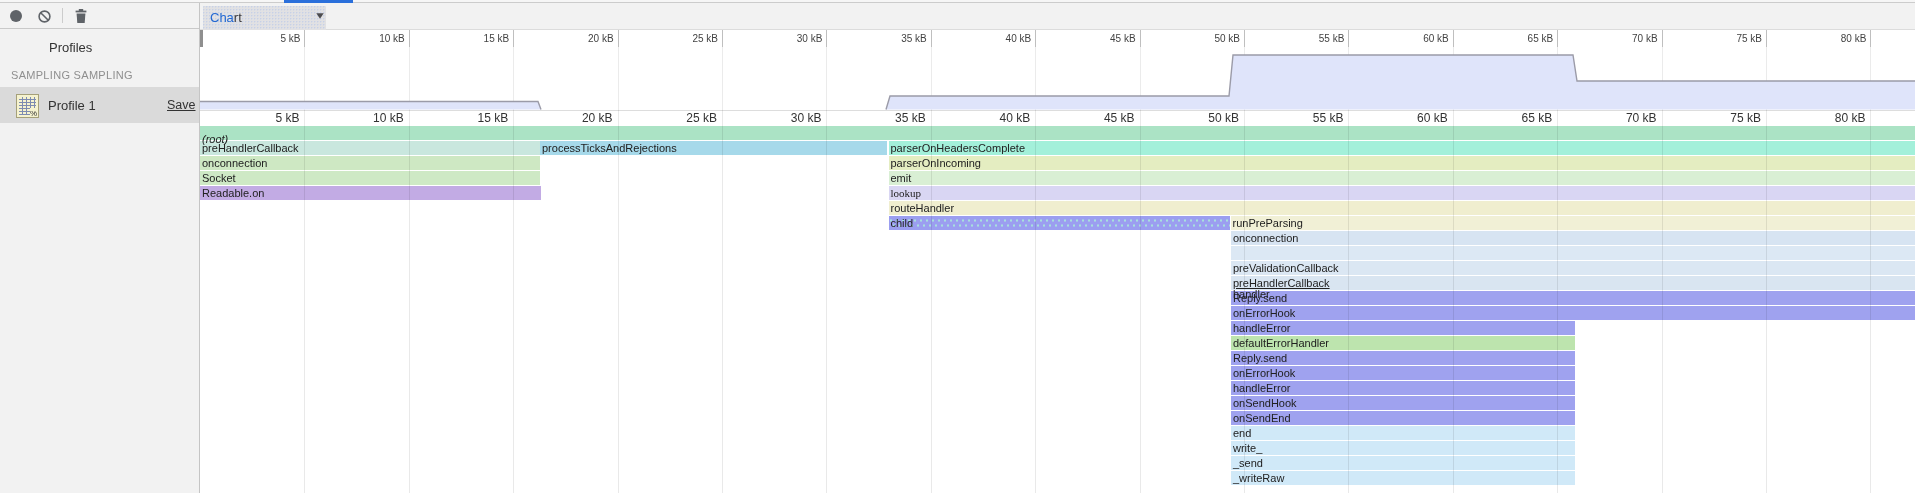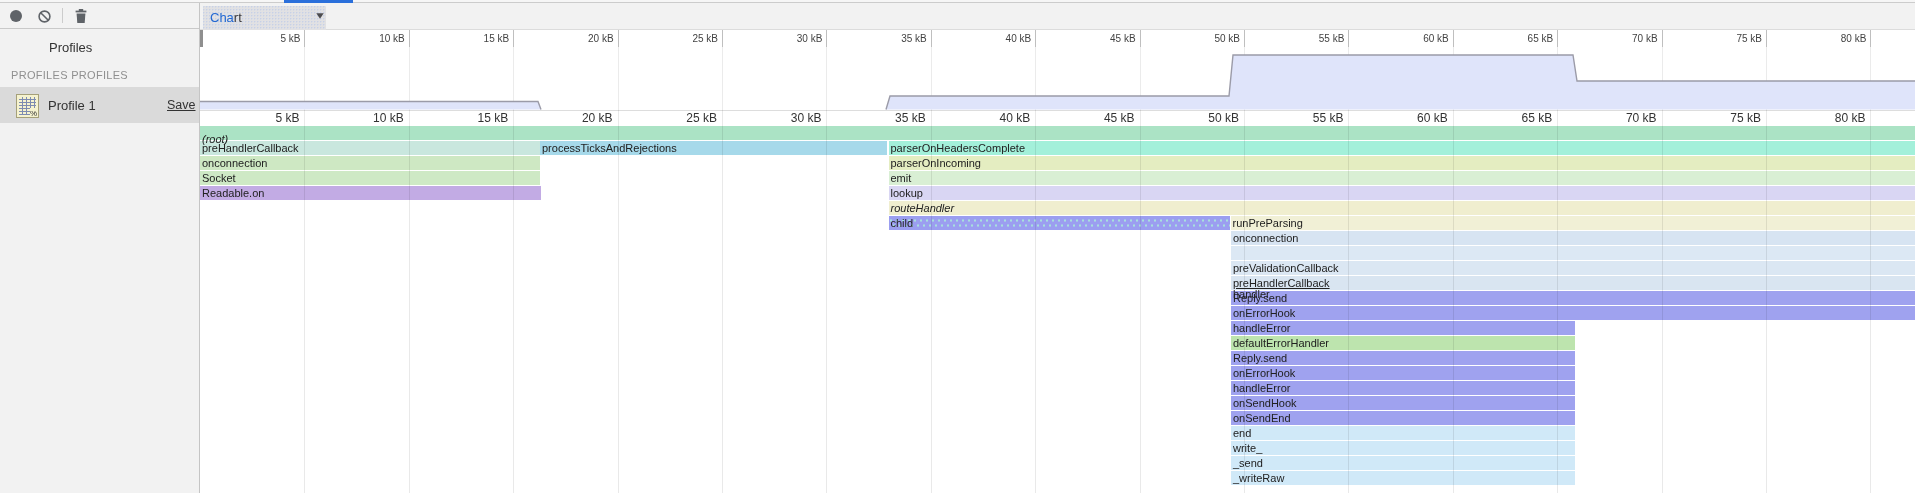--- a/index.html
+++ b/index.html
@@ -17,21 +17,21 @@
 <circle cx="6.5" cy="6.5" r="5.4" fill="none" stroke="#5f6368" stroke-width="1.6"></circle>
 <line x1="2.7" y1="2.7" x2="10.3" y2="10.3" stroke="#5f6368" stroke-width="1.6"></line>
   </svg>
 <div class="abs" style="left:62px;top:8px;width:1px;height:15px;background:#ccc;"></div>
 <svg class="abs" style="left:75px;top:9px;" width="12" height="14" viewBox="0 0 12 14">
 <rect x="3.8" y="0" width="4.4" height="2" fill="#5f6368"></rect>
 <rect x="0.6" y="1.6" width="10.8" height="1.8" fill="#5f6368"></rect>
 <path d="M1.6 4.5 h8.8 l-0.7 9.5 h-7.4 z" fill="#5f6368"></path>
   </svg>
 <div class="abs" style="left:13px;top:40px;font-size:13px;color:#333;margin-left:36px;">Profiles</div>
-<div class="abs" style="left:11px;top:69px;font-size:11px;color:#8f8f8f;letter-spacing:0.3px;">PROFILES PROFILES</div>
+<div class="abs" style="left:11px;top:69px;font-size:11px;color:#8f8f8f;letter-spacing:0.3px;">SAMPLING SAMPLING</div>
 <div class="abs" style="left:0;top:87px;width:199px;height:36px;background:#dadada;"></div>
 <svg class="abs" style="left:16px;top:94px;" width="23" height="24" viewBox="0 0 23 24">
 <rect x="0.5" y="0.5" width="22" height="23" fill="#f5f2cf" stroke="#a5a07a"></rect>
 <g stroke="#7d8bb0" stroke-width="1">
 <line x1="3" y1="5.5" x2="20" y2="5.5"></line>
       <line x1="3" y1="8.5" x2="20" y2="8.5"></line>
 <line x1="3" y1="11.5" x2="20" y2="11.5"></line>
       <line x1="3" y1="14.5" x2="14" y2="14.5"></line>
 <line x1="3" y1="17.5" x2="14" y2="17.5"></line>
       <line x1="3" y1="20.5" x2="14" y2="20.5"></line>
@@ -172,22 +172,22 @@
 <div class="abs" style="left:1231.0px;top:471px;width:343.5px;height:14px;background-color:#d0e9f8;z-index:2;"></div>
 <div class="abs" style="left:202.0px;top:132px;font-size:11px;color:#212121;line-height:14px;white-space:nowrap;z-index:6;font-style:italic;">(root)</div>
 <div class="abs" style="left:202.0px;top:141px;font-size:11px;color:#212121;line-height:14px;white-space:nowrap;z-index:6;">preHandlerCallback</div>
 <div class="abs" style="left:542.0px;top:141px;font-size:11px;color:#212121;line-height:14px;white-space:nowrap;z-index:6;">processTicksAndRejections</div>
 <div class="abs" style="left:890.5px;top:141px;font-size:11px;color:#212121;line-height:14px;white-space:nowrap;z-index:6;">parserOnHeadersComplete</div>
 <div class="abs" style="left:202.0px;top:156px;font-size:11px;color:#212121;line-height:14px;white-space:nowrap;z-index:6;">onconnection</div>
 <div class="abs" style="left:890.5px;top:156px;font-size:11px;color:#212121;line-height:14px;white-space:nowrap;z-index:6;">parserOnIncoming</div>
 <div class="abs" style="left:202.0px;top:171px;font-size:11px;color:#212121;line-height:14px;white-space:nowrap;z-index:6;">Socket</div>
 <div class="abs" style="left:890.5px;top:171px;font-size:11px;color:#212121;line-height:14px;white-space:nowrap;z-index:6;">emit</div>
 <div class="abs" style="left:202.0px;top:186px;font-size:11px;color:#212121;line-height:14px;white-space:nowrap;z-index:6;">Readable.on</div>
-<div class="abs" style="left:890.5px;top:186px;font-size:11px;color:#212121;line-height:14px;white-space:nowrap;z-index:6;">lookup</div>
-<div class="abs" style="left:890.5px;top:201px;font-size:11px;color:#212121;line-height:14px;white-space:nowrap;z-index:6;font-style:italic;">routeHandler</div>
+<div class="abs" style="left:890.5px;top:186px;font-size:11px;color:#212121;line-height:14px;white-space:nowrap;z-index:6;font-family:Liberation Serif, serif;">lookup</div>
+<div class="abs" style="left:890.5px;top:201px;font-size:11px;color:#212121;line-height:14px;white-space:nowrap;z-index:6;">routeHandler</div>
 <div class="abs" style="left:890.5px;top:216px;font-size:11px;color:#212121;line-height:14px;white-space:nowrap;z-index:6;text-align:right;">child</div>
 <div class="abs" style="left:1232.5px;top:216px;font-size:11px;color:#212121;line-height:14px;white-space:nowrap;z-index:6;">runPreParsing</div>
 <div class="abs" style="left:1233.0px;top:231px;font-size:11px;color:#212121;line-height:14px;white-space:nowrap;z-index:6;">onconnection</div>
 <div class="abs" style="left:1233.0px;top:246px;font-size:11px;color:#212121;line-height:14px;white-space:nowrap;z-index:6;margin-top:41px;">handler</div>
 <div class="abs" style="left:1233.0px;top:261px;font-size:11px;color:#212121;line-height:14px;white-space:nowrap;z-index:6;">preValidationCallback</div>
 <div class="abs" style="left:1233.0px;top:276px;font-size:11px;color:#212121;line-height:14px;white-space:nowrap;z-index:6;text-decoration:underline;">preHandlerCallback</div>
 <div class="abs" style="left:1233.0px;top:291px;font-size:11px;color:#212121;line-height:14px;white-space:nowrap;z-index:6;">Reply.send</div>
 <div class="abs" style="left:1233.0px;top:306px;font-size:11px;color:#212121;line-height:14px;white-space:nowrap;z-index:6;">onErrorHook</div>
 <div class="abs" style="left:1233.0px;top:321px;font-size:11px;color:#212121;line-height:14px;white-space:nowrap;z-index:6;">handleError</div>
 <div class="abs" style="left:1233.0px;top:336px;font-size:11px;color:#212121;line-height:14px;white-space:nowrap;z-index:6;">defaultErrorHandler</div>

